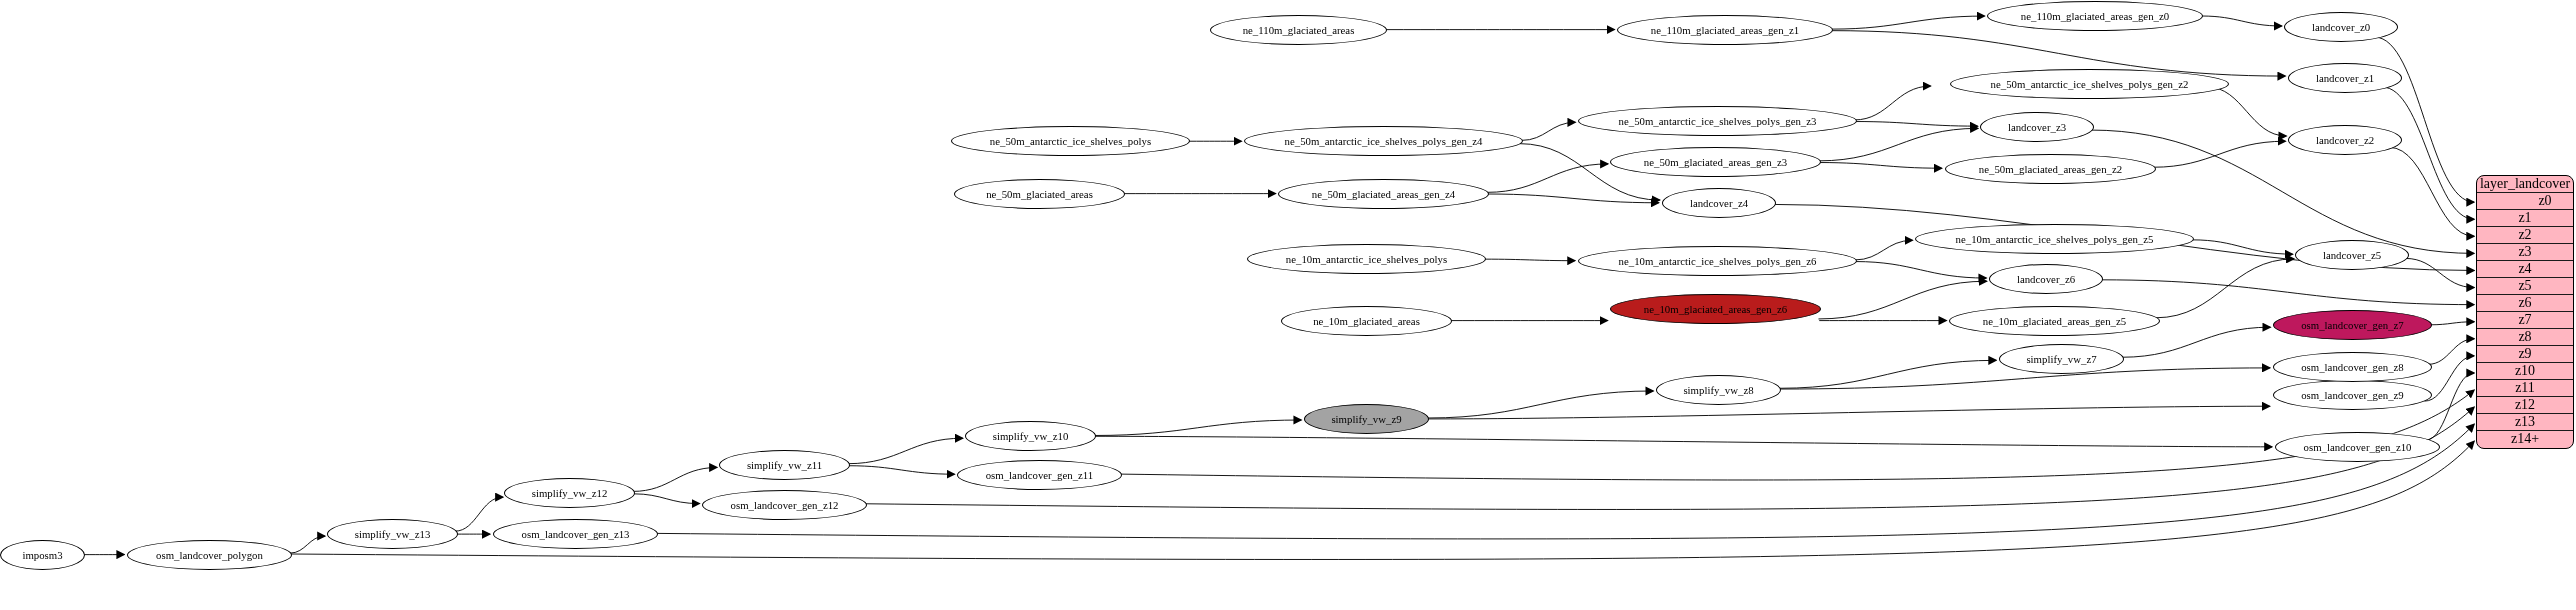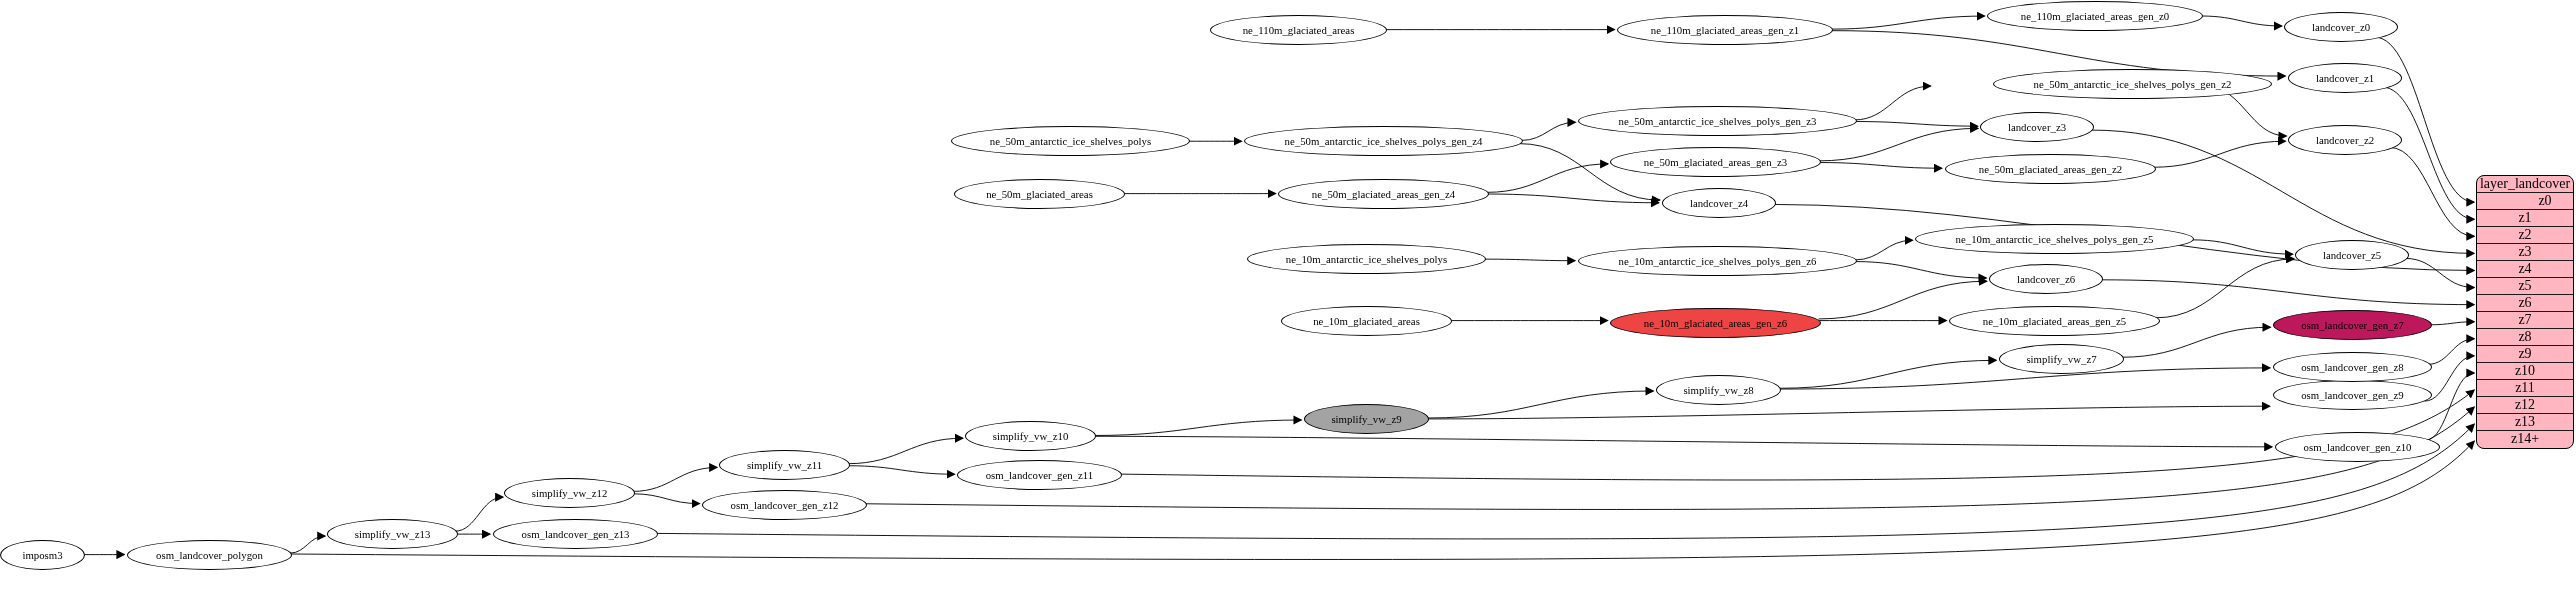--- a/index.html
+++ b/index.html
@@ -134,36 +134,36 @@
       <div class="gv-node" style="left: 957px; top: 460px; width: 165px; height: 30px; background: rgb(255, 255, 255); border-color: rgb(0, 0, 0);">osm_landcover_gen_z11</div>
       <div class="gv-node" style="left: 965px; top: 421px; width: 131px; height: 30px; background: rgb(255, 255, 255); border-color: rgb(0, 0, 0);">simplify_vw_z10</div>
       <div class="gv-node" style="left: 1304px; top: 404px; width: 125px; height: 30px; background: #a3a3a3; border-color: rgb(0, 0, 0);">simplify_vw_z9</div>
       <div class="gv-node" style="left: 1656px; top: 375px; width: 125px; height: 30px; background: rgb(255, 255, 255); border-color: rgb(0, 0, 0);">simplify_vw_z8</div>
       <div class="gv-node" style="left: 1999px; top: 344px; width: 125px; height: 30px; background: rgb(255, 255, 255); border-color: rgb(0, 0, 0);">simplify_vw_z7</div>
       <div class="gv-node" style="left: 2275px; top: 432px; width: 165px; height: 30px; background: rgb(255, 255, 255); border-color: rgb(0, 0, 0);">osm_landcover_gen_z10</div>
       <div class="gv-node" style="left: 2273px; top: 380px; width: 159px; height: 30px; background: rgb(255, 255, 255); border-color: rgb(0, 0, 0); text-align: center;">osm_landcover_gen_z9</div>
       <div class="gv-node" style="left: 2273px; top: 352px; width: 159px; height: 30px; background: rgb(255, 255, 255); border-color: rgb(0, 0, 0);">osm_landcover_gen_z8</div>
       <div class="gv-node" style="left: 2273px; top: 310px; width: 159px; height: 30px; background: #be185d; border-color: rgb(0, 0, 0);">osm_landcover_gen_z7</div>
       <div class="gv-node" style="left: 1281px; top: 306px; width: 171px; height: 30px; background: rgb(255, 255, 255); border-color: rgb(0, 0, 0);">ne_10m_glaciated_areas</div>
-      <div class="gv-node" style="left: 1610px; top: 308px; width: 211px; height: 30px; background: #ef4444; border-color: rgb(0, 0, 0);">ne_10m_glaciated_areas_gen_z6</div>
+      <div class="gv-node" style="left: 1610px; top: 294px; width: 211px; height: 30px; background: #b91c1c; border-color: rgb(0, 0, 0);">ne_10m_glaciated_areas_gen_z6</div>
       <div class="gv-node" style="left: 1949px; top: 306px; width: 211px; height: 30px; background: rgb(255, 255, 255); border-color: rgb(0, 0, 0);">ne_10m_glaciated_areas_gen_z5</div>
       <div class="gv-node" style="left: 1989px; top: 264px; width: 114px; height: 30px; background: rgb(255, 255, 255); border-color: rgb(0, 0, 0);">landcover_z6</div>
       <div class="gv-node" style="left: 1247px; top: 244px; width: 239px; height: 30px; background: rgb(255, 255, 255); border-color: rgb(0, 0, 0);">ne_10m_antarctic_ice_shelves_polys</div>
       <div class="gv-node" style="left: 1578px; top: 246px; width: 279px; height: 30px; background: rgb(255, 255, 255); border-color: rgb(0, 0, 0);">ne_10m_antarctic_ice_shelves_polys_gen_z6</div>
       <div class="gv-node" style="left: 1915px; top: 224px; width: 279px; height: 30px; background: rgb(255, 255, 255); border-color: rgb(0, 0, 0);">ne_10m_antarctic_ice_shelves_polys_gen_z5</div>
       <div class="gv-node" style="left: 2295px; top: 240px; width: 114px; height: 30px; background: rgb(255, 255, 255); border-color: rgb(0, 0, 0);">landcover_z5</div>
       <div class="gv-node" style="left: 1662px; top: 188px; width: 114px; height: 30px; background: rgb(255, 255, 255); border-color: rgb(0, 0, 0);">landcover_z4</div>
       <div class="gv-node" style="left: 954px; top: 179px; width: 171px; height: 30px; background: rgb(255, 255, 255); border-color: rgb(0, 0, 0);">ne_50m_glaciated_areas</div>
       <div class="gv-node" style="left: 1278px; top: 179px; width: 211px; height: 30px; background: rgb(255, 255, 255); border-color: rgb(0, 0, 0);">ne_50m_glaciated_areas_gen_z4</div>
       <div class="gv-node" style="left: 1610px; top: 147px; width: 211px; height: 30px; background: rgb(255, 255, 255); border-color: rgb(0, 0, 0);">ne_50m_glaciated_areas_gen_z3</div>
       <div class="gv-node" style="left: 1945px; top: 154px; width: 211px; height: 30px; background: rgb(255, 255, 255); border-color: rgb(0, 0, 0);">ne_50m_glaciated_areas_gen_z2</div>
       <div class="gv-node" style="left: 951px; top: 126px; width: 239px; height: 30px; background: rgb(255, 255, 255); border-color: rgb(0, 0, 0);">ne_50m_antarctic_ice_shelves_polys</div>
       <div class="gv-node" style="left: 1244px; top: 126px; width: 279px; height: 30px; background: rgb(255, 255, 255); border-color: rgb(0, 0, 0);">ne_50m_antarctic_ice_shelves_polys_gen_z4</div>
       <div class="gv-node" style="left: 1578px; top: 106px; width: 279px; height: 30px; background: rgb(255, 255, 255); border-color: rgb(0, 0, 0);">ne_50m_antarctic_ice_shelves_polys_gen_z3</div>
-      <div class="gv-node" style="left: 1993px; top: 69px; width: 279px; height: 30px; background: rgb(255, 255, 255); border-color: rgb(0, 0, 0);">ne_50m_antarctic_ice_shelves_polys_gen_z2</div>
+      <div class="gv-node" style="left: 1950px; top: 69px; width: 279px; height: 30px; background: rgb(255, 255, 255); border-color: rgb(0, 0, 0);">ne_50m_antarctic_ice_shelves_polys_gen_z2</div>
       <div class="gv-node" style="left: 1980px; top: 112px; width: 114px; height: 30px; background: rgb(255, 255, 255); border-color: rgb(0, 0, 0);">landcover_z3</div>
       <div class="gv-node" style="left: 2288px; top: 125px; width: 114px; height: 30px; background: rgb(255, 255, 255); border-color: rgb(0, 0, 0);">landcover_z2</div>
       <div class="gv-node" style="left: 2288px; top: 63px; width: 114px; height: 30px; background: rgb(255, 255, 255); border-color: rgb(0, 0, 0);">landcover_z1</div>
       <div class="gv-node" style="left: 2284px; top: 12px; width: 114px; height: 30px; background: rgb(255, 255, 255); border-color: rgb(0, 0, 0);">landcover_z0</div>
       <div class="gv-node" style="left: 1210px; top: 15px; width: 177px; height: 30px; background: rgb(255, 255, 255); border-color: rgb(0, 0, 0);">ne_110m_glaciated_areas</div>
       <div class="gv-node" style="left: 1617px; top: 15px; width: 216px; height: 30px; background: rgb(255, 255, 255); border-color: rgb(0, 0, 0);">ne_110m_glaciated_areas_gen_z1</div>
       <div class="gv-node" style="left: 1987px; top: 0.6px; width: 216px; height: 30px; background: rgb(255, 255, 255); border-color: rgb(0, 0, 0);">ne_110m_glaciated_areas_gen_z0</div>
     </div>
 
   <div id="zoom-table" style="left: 2476px; top: 175px; width: 98px; background: rgb(255, 182, 193); border-color: rgb(0, 0, 0);">

